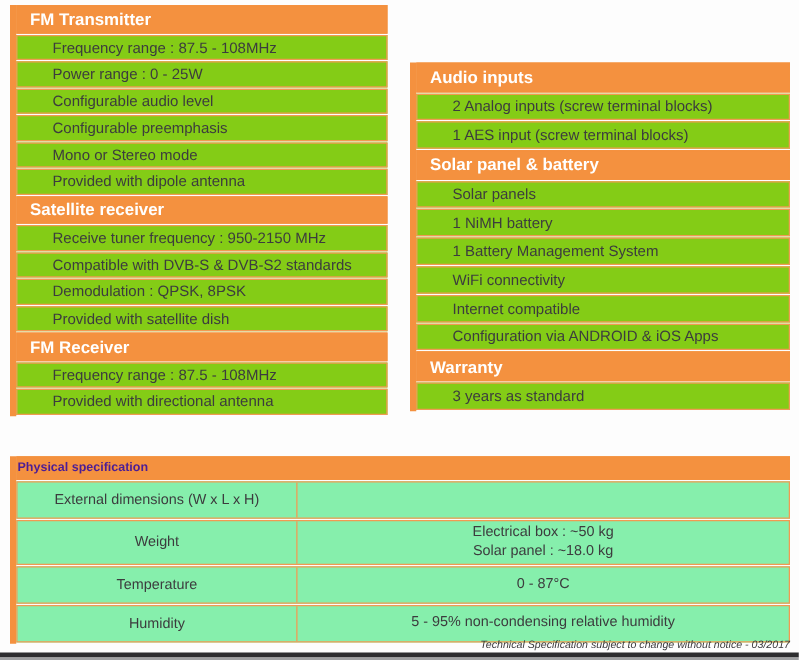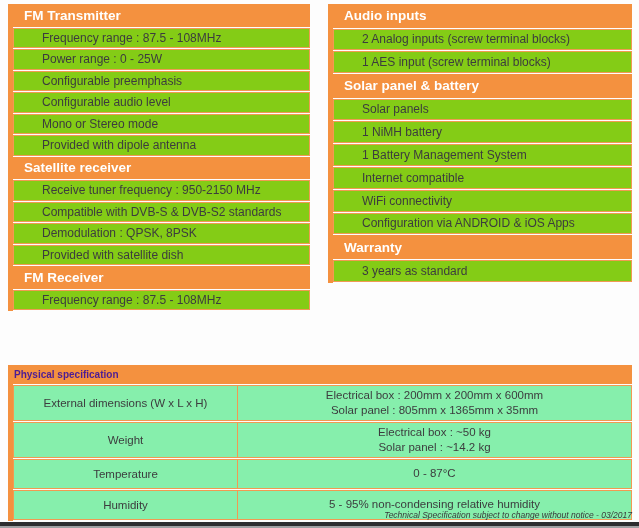--- a/index.html
+++ b/index.html
@@ -13,21 +13,21 @@
   body{
     position:relative;
     width:639px;height:528px;
     background:var(--page-bg);
     font-family:"Liberation Sans", sans-serif;
     color:var(--text);
     overflow:hidden;
   }
   .spec-col{position:absolute;top:4px;border-left:5px solid var(--orange);}
   .col-left{left:8px;width:302px;}
-  .col-right{left:328px;width:304px;}
+  .col-right{left:328px;width:304px;margin-top:46px;}
 
   .sec-header{
     background:var(--orange);
     border:1.6px solid var(--orange);
     color:#FFFFFF;
     font-weight:bold;
     font-size:13.5px;
     display:flex;align-items:center;
     padding-left:10px;
     margin-bottom:1px;
@@ -91,65 +91,62 @@
   .edge-dark{position:absolute;left:0;right:0;bottom:2px;height:4px;background:#2D2D2F;}
   .edge-light{position:absolute;left:0;right:0;bottom:0;height:2px;background:#9FA0A2;}
 </style>
 </head>
 <body>
 
 <div class="spec-col col-left">
     <div class="sec-header">FM Transmitter</div>
     <div class="spec-row">Frequency range : 87.5 - 108MHz</div>
     <div class="spec-row">Power range : 0 - 25W</div>
+    <div class="spec-row">Configurable audio level</div>
     <div class="spec-row">Configurable preemphasis</div>
-    <div class="spec-row">Configurable audio level</div>
     <div class="spec-row">Mono or Stereo mode</div>
     <div class="spec-row">Provided with dipole antenna</div>
     <div class="sec-header">Satellite receiver</div>
     <div class="spec-row">Receive tuner frequency : 950-2150 MHz</div>
     <div class="spec-row">Compatible with DVB-S &amp; DVB-S2 standards</div>
     <div class="spec-row">Demodulation :  QPSK, 8PSK</div>
     <div class="spec-row">Provided with satellite dish</div>
     <div class="sec-header">FM Receiver</div>
     <div class="spec-row">Frequency range : 87.5 - 108MHz</div>
+    <div class="spec-row">Provided with directional antenna</div>
   </div>
 
 <div class="spec-col col-right">
     <div class="sec-header">Audio inputs</div>
     <div class="spec-row">2 Analog inputs (screw terminal blocks)</div>
     <div class="spec-row">1 AES input (screw terminal blocks)</div>
     <div class="sec-header">Solar panel &amp; battery</div>
     <div class="spec-row">Solar panels</div>
     <div class="spec-row">1 NiMH battery</div>
     <div class="spec-row">1 Battery Management System</div>
+    <div class="spec-row">WiFi connectivity</div>
     <div class="spec-row">Internet compatible</div>
-    <div class="spec-row">WiFi connectivity</div>
     <div class="spec-row">Configuration via ANDROID &amp; iOS Apps</div>
     <div class="sec-header">Warranty</div>
     <div class="spec-row">3 years as standard</div>
   </div>
 
 <div class="phys-table">
   <div class="phys-header">
     <span>Physical specification</span>
   </div>
   <div>
       <div class="phys-row">
         <div class="phys-label">External dimensions (W x L x H)</div>
-        <div class="phys-value">
-          <div>Electrical box : 200mm x 200mm x 600mm</div>
-          <div>Solar panel : 805mm x 1365mm x  35mm</div>
-        </div>
       </div>
       <div class="phys-row">
         <div class="phys-label">Weight</div>
         <div class="phys-value">
           <div>Electrical box : ~50 kg</div>
-          <div>Solar panel : ~14.2 kg</div>
+          <div>Solar panel : ~18.0 kg</div>
         </div>
       </div>
       <div class="phys-row">
         <div class="phys-label">Temperature</div>
         <div class="phys-value">
           <div>0 - 87°C</div>
         </div>
       </div>
       <div class="phys-row">
         <div class="phys-label">Humidity</div>

